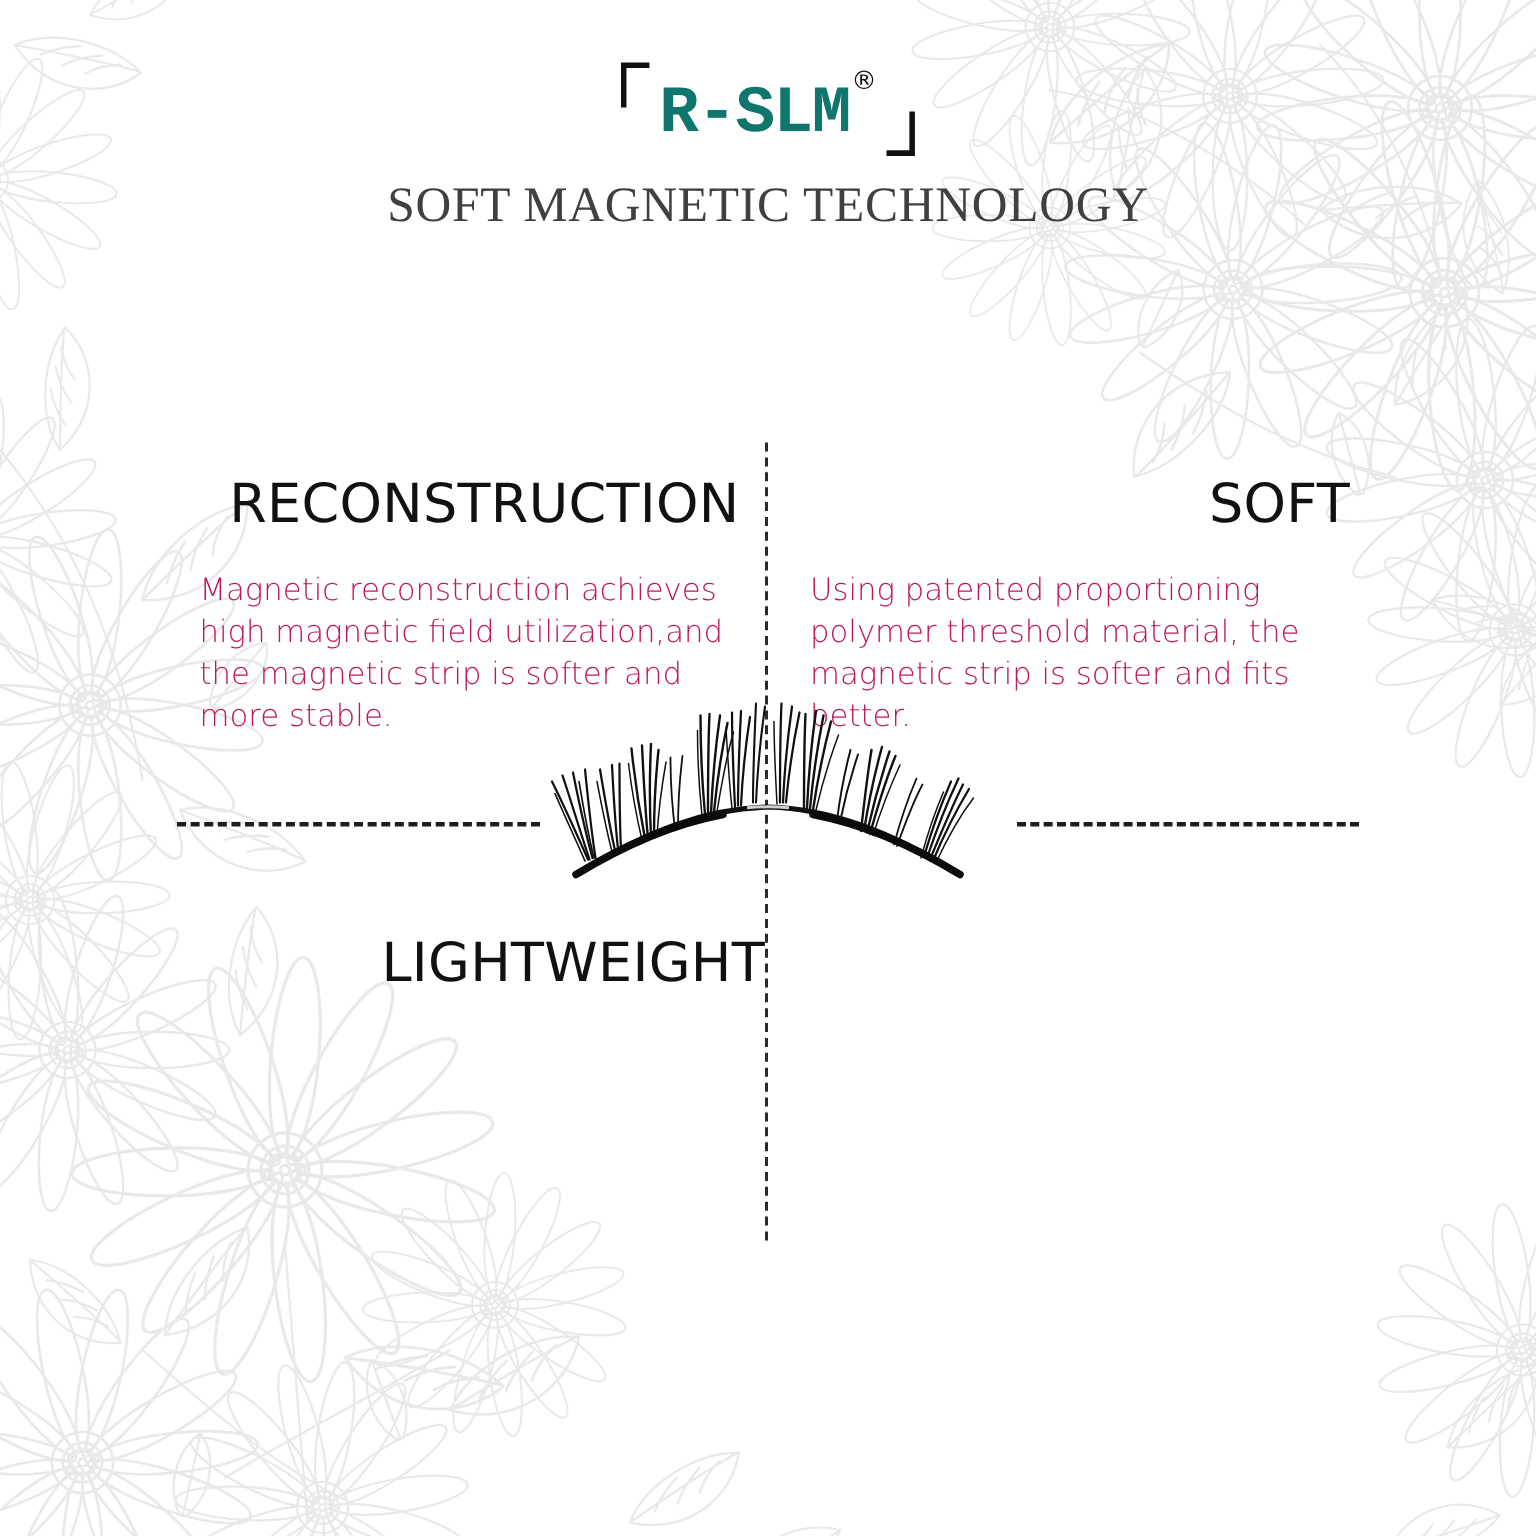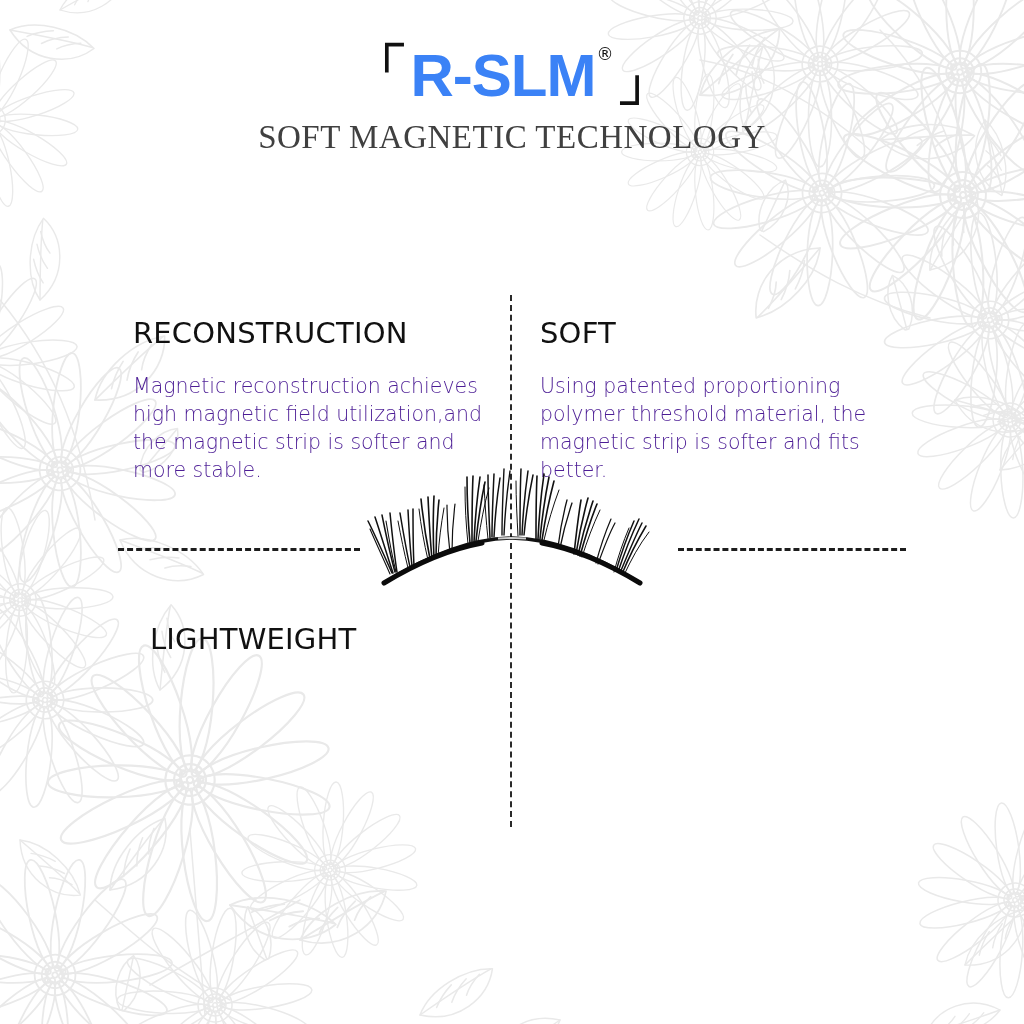--- a/index.html
+++ b/index.html
@@ -39,26 +39,26 @@
   .brand-bracket {
     font-family:"DejaVu Sans", sans-serif;
     font-size:56px;
     font-weight:700;
     line-height:1;
     color:#111;
   }
   .brand-bracket.open { align-self:flex-start; margin-top:2px; margin-right:2px; }
   .brand-bracket.close { align-self:flex-end; margin-bottom:4px; margin-left:2px; }
   .brand-name {
-    font-family:Liberation Sans, sans-serif;
-    font-size:60px;
+    font-family:Liberation Mono, monospace;
+    font-size:44px;
     font-weight:600;
     letter-spacing:-1px;
     line-height:1;
-    color:#3b82f6;
+    color:#0f766e;
   }
   .brand-reg {
     font-family:"DejaVu Sans", sans-serif;
     font-size:17px;
     line-height:1;
     align-self:flex-start;
     margin-top:6px;
     margin-left:1px;
     color:#111;
   }
@@ -88,32 +88,33 @@
     border-top:3px dashed #1d1d1d;
     z-index:2;
   }
   .h-divider.left  { left:118px; width:242px; }
   .h-divider.right { left:678px; width:228px; }
 
   
   .feature { position:absolute; z-index:3; }
   .feature h2 {
     font-family:"DejaVu Sans", sans-serif;
-    font-size:29px;
+    font-size:36px;
     font-weight:500;
     letter-spacing:0.2px;
     color:#111;
     white-space:nowrap;
+    text-align:right;
   }
   .feature p {
     font-family:"DejaVu Sans", sans-serif;
     font-size:20.5px;
     font-weight:300;
     line-height:28px;
-    color:#4c1d95;
+    color:#be185d;
     margin-top:22px;
     white-space:pre-line;
   }
   #f-reconstruction { left:133px; top:316px; width:360px; }
   #f-soft           { left:540px; top:316px; width:360px; }
   #f-lightweight    { left:150px; top:622px; width:360px; }
   #f-magnetic       { left:537px; top:622px; width:390px; }
 
   
   .lash {

